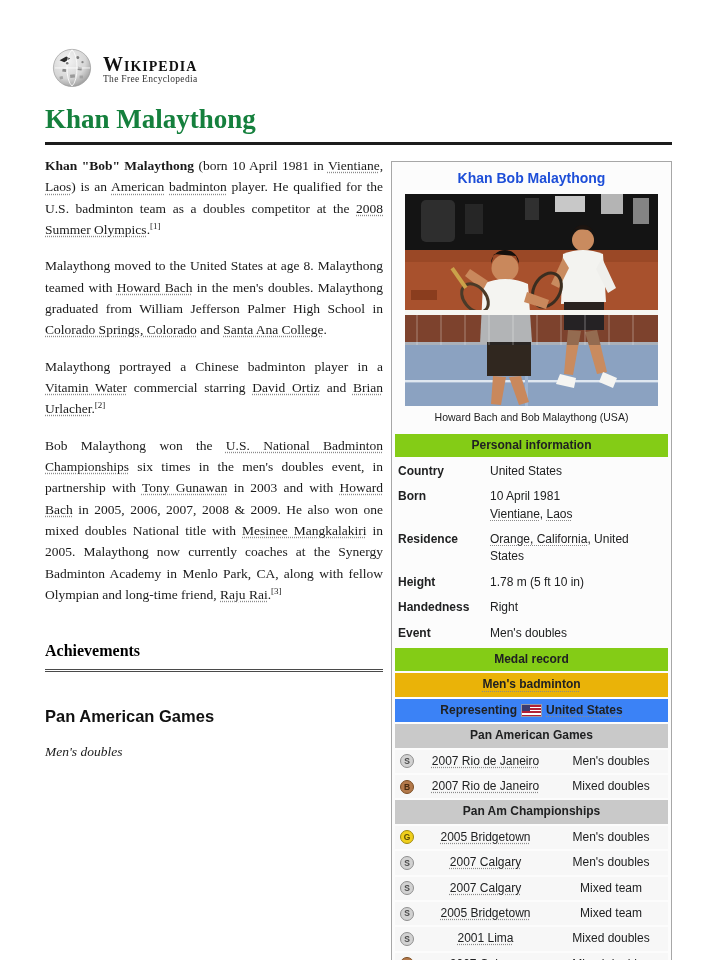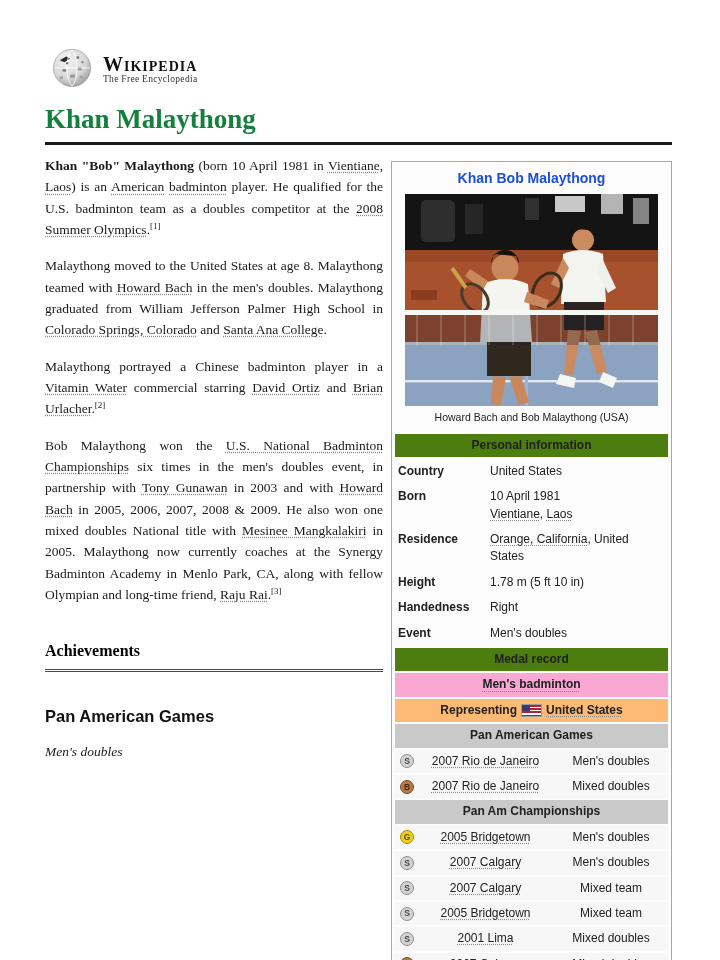--- a/index.html
+++ b/index.html
@@ -41,28 +41,28 @@
   
   .infobox {
     width:281px; align-self:flex-start; margin-top:6px;
     border:1px solid #a7a7a7; background:#fcfcfc;
     font-family:"Liberation Sans", sans-serif; font-size:12px; line-height:1.45; color:#202122;
     padding:4px 3px 3px;
   }
   .ib-title { text-align:center; font-weight:bold; font-size:14px; padding:2px 0 6px; color:#1d4ed8; }
   .ib-photo { display:block; width:253px; height:212px; margin:0 auto; }
   .ib-caption { text-align:center; font-size:10.5px; padding:4px 6px 6px; color:#222; }
-  .ib-header { background:#4d7c0f; text-align:center; font-weight:bold; padding:3px 0; margin:2px 0; }
+  .ib-header { background:#84cc16; text-align:center; font-weight:bold; padding:3px 0; margin:2px 0; }
   .ib-row { display:flex; padding:4px 3px; }
   .ib-label { width:92px; font-weight:bold; }
   .ib-value { flex:1; }
   .ib-value .vline { display:block; }
 
-  .mr-sub { background:#f9a8d4; text-align:center; padding:3px 0; margin-top:2px; font-weight:bold; }
-  .mr-rep { background:#fdba74; text-align:center; padding:3px 0; margin-top:2px; font-weight:bold;
+  .mr-sub { background:#eab308; text-align:center; padding:3px 0; margin-top:2px; font-weight:bold; }
+  .mr-rep { background:#3b82f6; text-align:center; padding:3px 0; margin-top:2px; font-weight:bold;
             display:flex; align-items:center; justify-content:center; gap:5px; }
   .mr-group { background:#c9c9c9; text-align:center; font-weight:bold; padding:3px 0; margin-top:2px; }
   .medal-row { display:flex; align-items:center; background:#f7f7f7; margin-top:2px; padding:3px 3px; }
   .medal {
     width:14px; height:14px; border-radius:50%; border:1px solid;
     display:flex; align-items:center; justify-content:center;
     font-size:8.5px; font-weight:bold; flex:0 0 14px; margin-left:2px;
   }
   .medal[data-m="G"] { background:#f0cf1c; border-color:#a08a10; color:#5c4d05; }
   .medal[data-m="S"] { background:#d2d2d2; border-color:#8f8f8f; color:#4a4a4a; }

